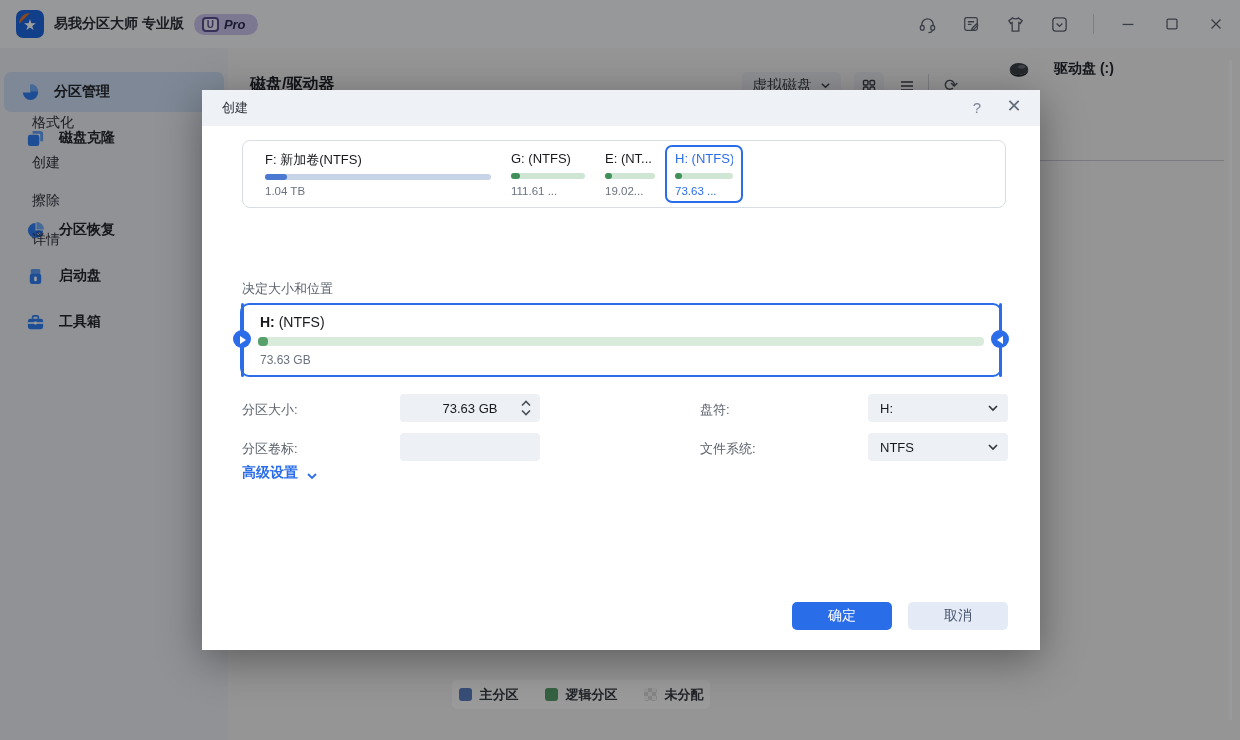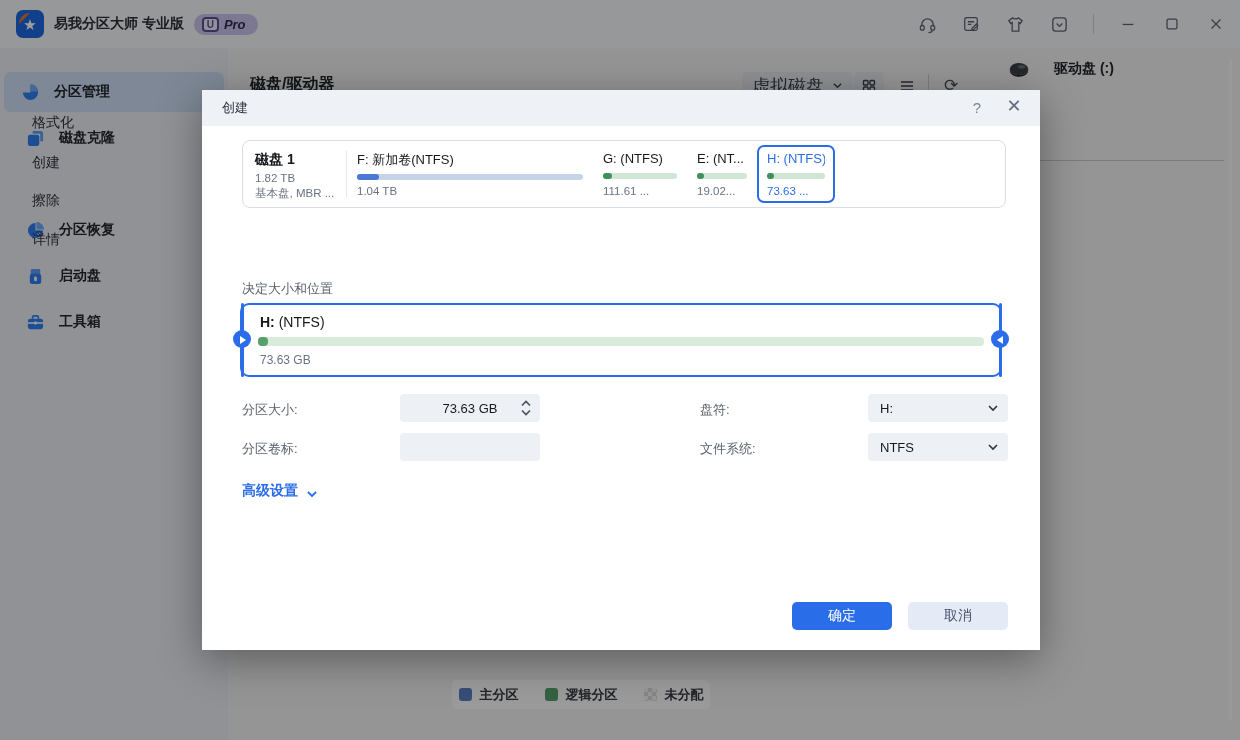--- a/index.html
+++ b/index.html
@@ -25,21 +25,21 @@
 
   
   #sidebar { position:absolute; left:0; top:48px; width:228px; height:692px; background:#e9ecf2; }
   .side-item { position:absolute; left:4px; width:220px; height:40px; border-radius:7px; display:flex; align-items:center; gap:14px; padding-left:22px; cursor:pointer; }
   .side-item.active { background:#ccdcf2;padding-left:17px; }
   .side-item .lbl { font-size:14px; color:#23262c; font-weight:600; }
   .side-ic { width:19px; height:19px; flex:0 0 19px; }
 
   
   #main-header-title { position:absolute; left:250px; top:74px; font-size:16px; font-weight:700; color:#1f2329; }
-  #vdisk-btn { position:absolute; left:742px; top:72px; height:27px; padding:0 10px; background:#e7e9ee; border-radius:5px; display:flex; align-items:center; gap:8px; font-size:18px; color:#3a3f48; cursor:pointer; }
+  #vdisk-btn { position:absolute; left:742px; top:72px; height:27px; padding:0 10px; background:#e7e9ee; border-radius:5px; display:flex; align-items:center; gap:8px; font-size:15px; color:#3a3f48; cursor:pointer; }
   #grid-btn { position:absolute; left:854px; top:72px; width:30px; height:27px; background:#e7e9ee; border-radius:5px; display:flex; align-items:center; justify-content:center; cursor:pointer; }
   #list-btn { position:absolute; left:892px; top:72px; width:30px; height:27px; display:flex; align-items:center; justify-content:center; cursor:pointer; }
   #hdr-sep { position:absolute; left:928px; top:74px; width:1px; height:22px; background:#c9ccd2; }
   #refresh-btn { position:absolute; left:936px; top:72px; width:30px; height:27px; display:flex; align-items:center; justify-content:center; font-size:17px; color:#4a505a; cursor:pointer; }
 
   
   #right-panel { position:absolute; left:1008px; top:60px; width:225px; }
   #rp-title { display:flex; align-items:center; gap:24px; font-size:14px; font-weight:700; color:#23262c; }
   .rp-item { position:absolute; left:32px; font-size:14px; color:#30343c; cursor:pointer; white-space:nowrap; }
   #rp-divider { position:absolute; left:32px; top:160px; width:184px; height:1px; background:#c4c7cd; }
@@ -98,21 +98,21 @@
 
   
   .flabel { position:absolute; font-size:13px; color:#5b626d; }
   .fbox { position:absolute; width:140px; height:28px; background:#edf0f4; border-radius:4px; font-size:13px; color:#17191d; display:flex; align-items:center; }
   #size-box { justify-content:center; }
   .stepper { position:absolute; right:7px; top:3px; width:12px; height:22px; display:flex; flex-direction:column; justify-content:center; gap:2px; cursor:pointer; }
   .stepper svg { stroke:#4a505a; fill:none; stroke-width:1.6; }
   .selbox { padding-left:12px; cursor:pointer; }
   .selbox .chev { position:absolute; right:9px; top:8px; }
   .selbox .chev svg { stroke:#30343c; fill:none; stroke-width:1.6; }
-  #advanced { position:absolute; left:40px; top:392px; font-size:14px; color:#2b6de9; font-weight:600; display:flex; align-items:flex-end; gap:8px; cursor:pointer; }
+  #advanced { position:absolute; left:40px; top:374px; font-size:14px; color:#2b6de9; font-weight:600; display:flex; align-items:flex-end; gap:8px; cursor:pointer; }
   #advanced svg { stroke:#2b6de9; fill:none; stroke-width:1.8; }
 
   
   .btn { position:absolute; top:512px; width:100px; height:28px; border:none; border-radius:5px; font-size:14px; cursor:pointer; font-family:inherit; }
   #btn-ok { left:590px; background:#2a6de9; color:#fff; }
   #btn-cancel { left:706px; background:#e4ebf7; color:#46526a; }
 </style>
 </head>
 <body>
 
@@ -278,25 +278,20 @@
 <div id="overlay"></div>
 
 <div id="dialog">
   <div id="dlg-header">
     <span id="dlg-title">创建</span>
     <span id="dlg-help">?</span>
     <span id="dlg-close">✕</span>
   </div>
 
   <div id="disk-card">
-    <div id="disk-info">
-      <div id="disk-name">磁盘 1</div>
-      <div id="disk-size">1.82 TB</div>
-      <div id="disk-meta">基本盘, MBR ...</div>
-    </div>
     <div class="part" style="width:246px">
       <div class="plabel">F: 新加卷(NTFS)</div>
       <div class="pbar blue">
           <span class="fill blue" style="width:22px"></span>
         </div>
       <div class="psize">1.04 TB</div>
     </div>
     <div class="part" style="width:94px">
       <div class="plabel">G: (NTFS)</div>
       <div class="pbar green">

